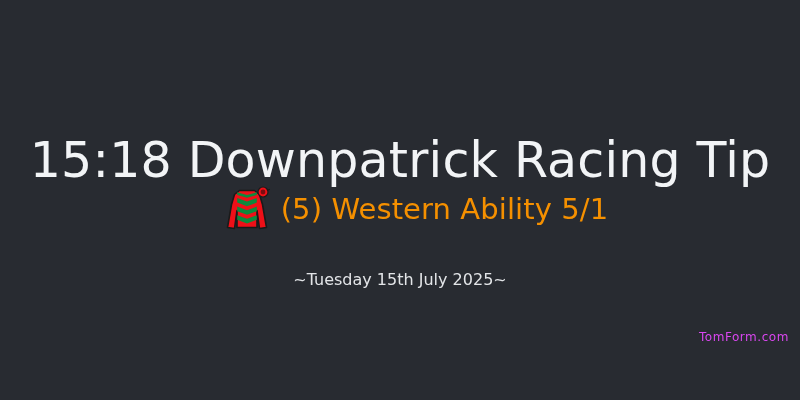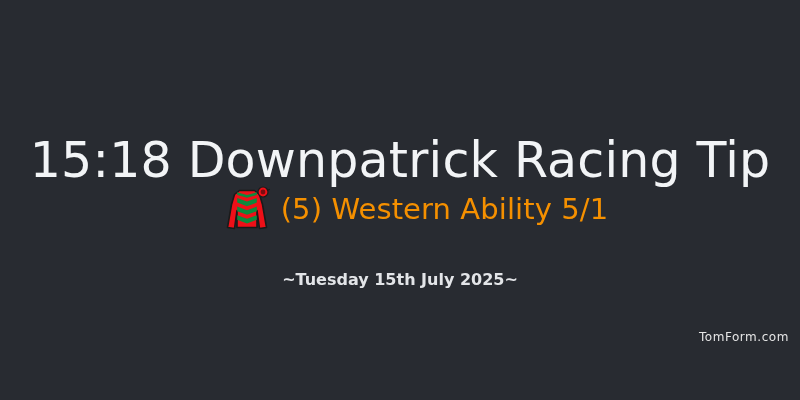--- a/index.html
+++ b/index.html
@@ -66,21 +66,21 @@
 
   
   .date {
     position: absolute;
     top: 270px;
     left: 0;
     width: 800px;
     text-align: center;
     font-size: 16px;
     line-height: 20px;
-    font-weight: 700;
+    font-weight: 400;
     white-space: nowrap;
   }
 
   
   .footer {
     position: absolute;
     right: 11px;
     bottom: 8px;
     font-size: 12px;
     line-height: 14px;
@@ -117,15 +117,15 @@
         </g>
       </svg>
     </span>
 
     <span class="tip-text" style="color: rgb(245, 144, 0);">(5) Western Ability 5/1</span>
 
   </div>
 
   <div class="date" style="color: rgb(227, 229, 232);">~Tuesday 15th July 2025~</div>
 
-  <div class="footer" style="color: #e5e5e5;">TomForm.com</div>
+  <div class="footer" style="color: #d946ef;">TomForm.com</div>
 
 </div>
 
 </body></html>

